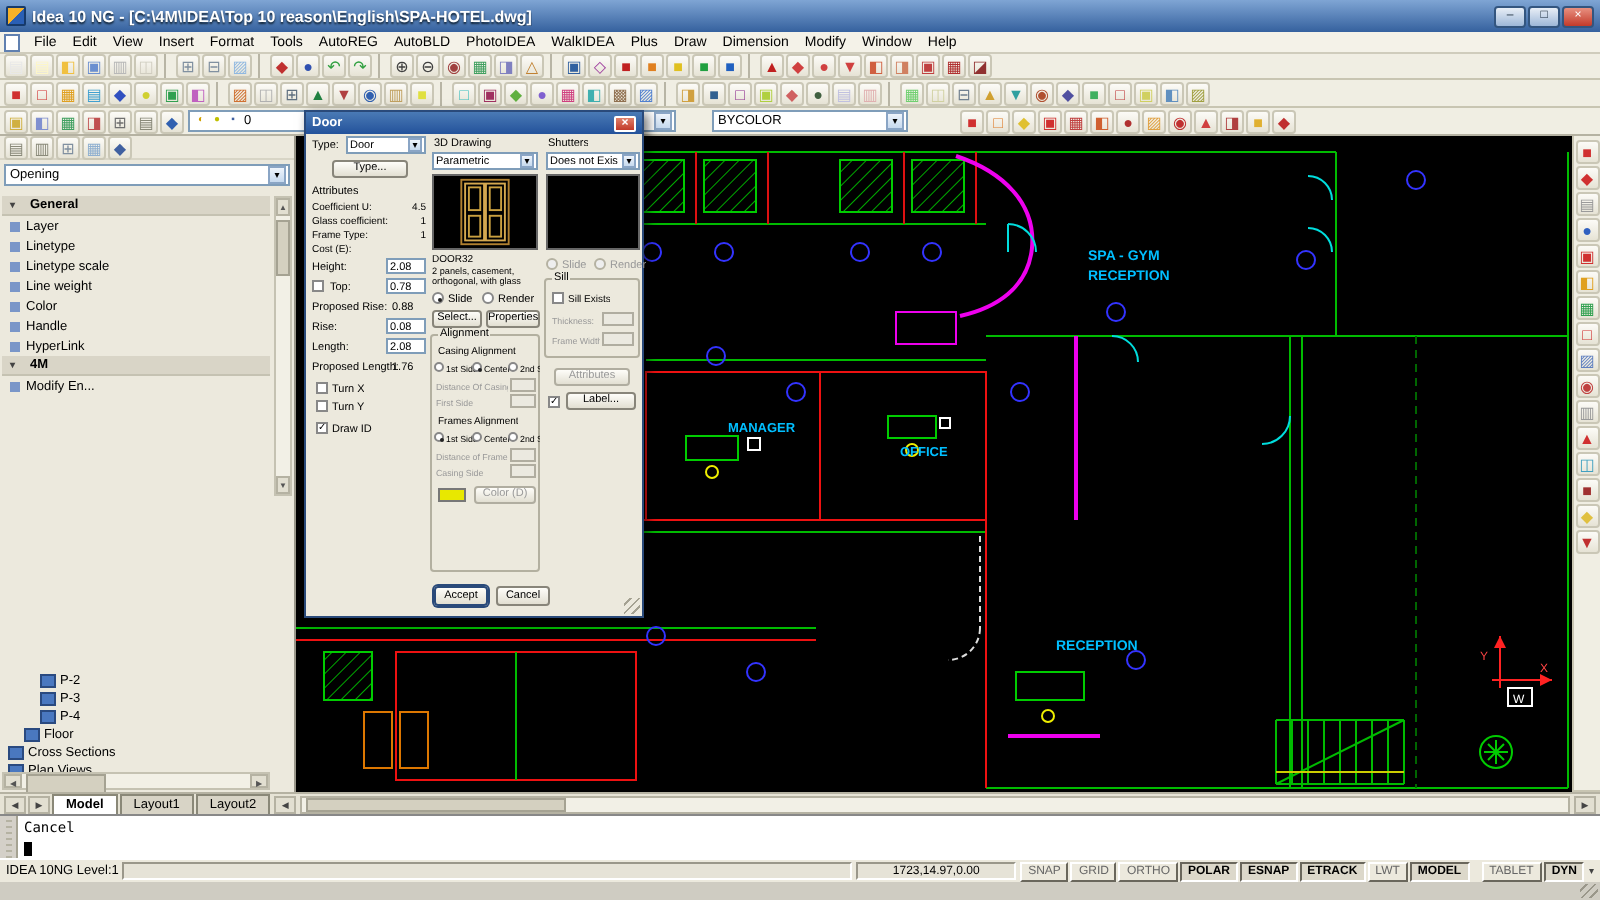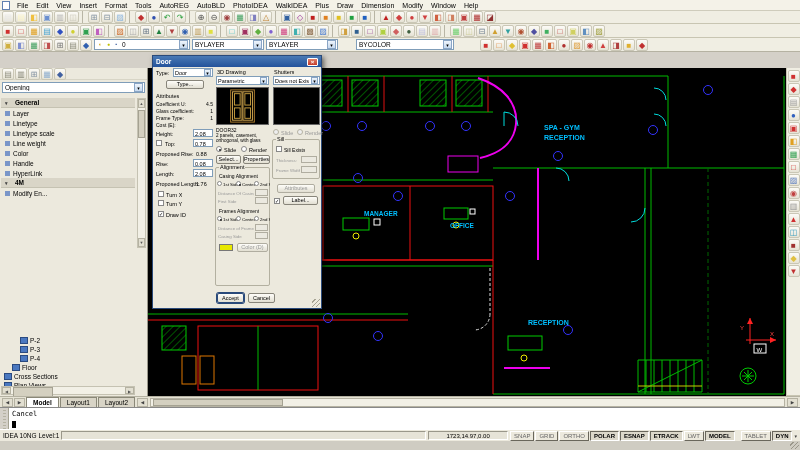--- a/index.html
+++ b/index.html
@@ -116,20 +116,29 @@
   .sb-arrow{font-size:5px;color:#444}
 
   .bottomstrip{position:absolute;top:441px;left:0;width:800px;height:9px;background:#cfccc2}
   .bs-grip{position:absolute;right:1px;bottom:1px;width:9px;height:7px;background:repeating-linear-gradient(135deg,transparent 0 2px,#9a978a 2px 3px)}
 </style>
 </head>
 <body>
 
 <div id="app">
 
+  <div class="titlebar">
+    <span class="app-icon"></span>
+    <span class="title-text">Idea 10 NG  -  [C:\4M\IDEA\Top 10 reason\English\SPA-HOTEL.dwg]</span>
+    <span class="win-btns">
+      <span class="wbtn">–</span>
+      <span class="wbtn">□</span>
+      <span class="wbtn close">×</span>
+    </span>
+  </div>
 
   <div class="menubar">
     <span class="doc-icon"></span>
     <nav class="menu-items">
 
     <span class="menu-item">File</span>
         <span class="menu-item">Edit</span>
         <span class="menu-item">View</span>
         <span class="menu-item">Insert</span>
         <span class="menu-item">Format</span>

